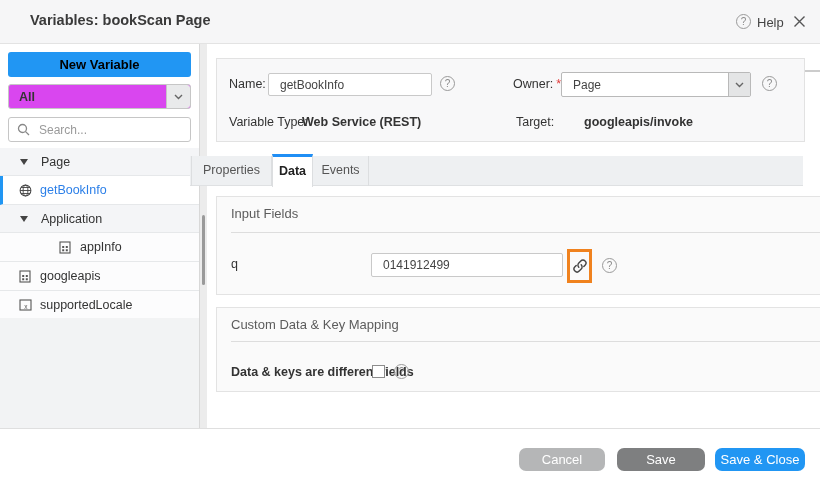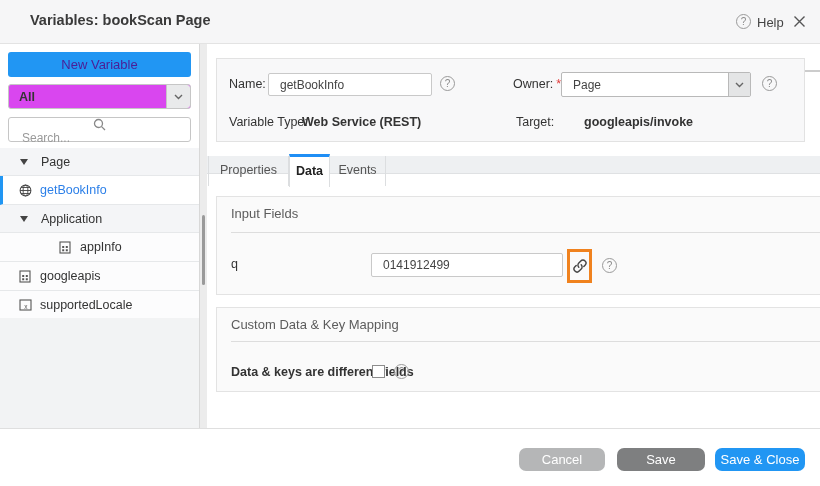--- a/index.html
+++ b/index.html
@@ -15,29 +15,29 @@
   .header-title { position:absolute; left:30px; top:12px; font-size:14.5px; font-weight:700; color:#3a3a3a; }
   .help-circle { display:inline-flex; width:15px; height:15px; border:1px solid #9a9a9a;
     border-radius:50%; color:#8a8a8a; font-size:10px; line-height:1; align-items:center; justify-content:center; background:transparent; }
   .hdr-help-icon { position:absolute; left:736px; top:14px; }
   .hdr-help-label { position:absolute; left:757px; top:15px; font-size:13px; color:#444; cursor:pointer; }
   .hdr-close { position:absolute; left:793px; top:15px; cursor:pointer; }
 
   
   .sidebar { position:absolute; left:0; top:44px; width:199px; height:384px; background:#fff; }
   .btn-new-variable { position:absolute; left:8px; top:8px; width:183px; height:25px;
-    background:#2196f3; border:none; border-radius:3px; color:#4c1d95; font-size:13px; font-weight:400;
+    background:#2196f3; border:none; border-radius:3px; color:#000000; font-size:13px; font-weight:700;
     font-family:inherit; cursor:pointer; }
   .dd-all { position:absolute; left:8px; top:40px; width:183px; height:25px; background:#d946ef;
     border:1px solid #c6c6c6; border-radius:3px; cursor:pointer; }
   .dd-all-value { position:absolute; left:10px; top:5px; font-size:12.5px; font-weight:700; color:#333; }
   .dd-btn { position:absolute; right:0; top:0; width:24px; height:23px; background:#e9eaeb;
     border-left:1px solid #c6c6c6; border-radius:0 3px 3px 0; display:flex; align-items:center; justify-content:center; }
   .search-box { position:absolute; left:8px; top:73px; width:183px; height:25px; background:#fff;
-    border:1px solid #c6c6c6; border-radius:3px; display:flex; align-items:center; padding:0 8px; gap:0;flex-direction:column; }
+    border:1px solid #c6c6c6; border-radius:3px; display:flex; align-items:center; padding:0 8px; gap:9px; }
   .search-input { border:none; outline:none; flex:1; font-size:12px; font-family:inherit; color:#444; background:transparent; }
   .search-input::placeholder { color:#9a9a9a; }
 
   .trow { position:absolute; left:0; width:199px; display:flex; align-items:center;
     border-bottom:1px solid #e6e8ea; cursor:pointer; }
   .trow.group { height:28px; background:#f4f5f7; }
   .trow.item { height:29px; background:#fcfcfd; }
   .trow .caret { margin-left:20px; display:inline-flex; }
   .trow .ticon { margin-left:18px; display:inline-flex; width:14px; justify-content:center; }
   .trow .tlabel { margin-left:8px; font-size:12.5px; color:#333; }
@@ -70,21 +70,21 @@
   .owner-select-value { position:absolute; left:11px; top:5px; font-size:12px; color:#444; }
   .owner-dd-btn { position:absolute; right:0; top:0; width:22px; height:23px; background:#e4e5e6;
     border-left:1px solid #b9b9b9; display:flex; align-items:center; justify-content:center; }
   .sum-help2 { position:absolute; left:545px; top:17px; }
   .sum-vt-label { position:absolute; left:12px; top:56px; }
   .sum-vt-value { position:absolute; left:85px; top:56px; }
   .sum-target-label { position:absolute; left:299px; top:56px; }
   .sum-target-value { position:absolute; left:367px; top:56px; }
 
   
-  .tabstrip { position:absolute; left:207px; top:156px; width:613px; height:18px;
+  .tabstrip { position:absolute; left:190px; top:156px; width:613px; height:30px;
     background:#eef0f2; border-bottom:1px solid #dfe1e3; }
   .tab { position:absolute; top:0; height:30px; text-align:center; font-size:12.5px; color:#555;
     line-height:29px; border-right:1px solid #dcdee0; cursor:pointer; }
   .tab-properties { left:1px; width:81px; border-left:1px solid #dcdee0; }
   .tab-data { left:82px; width:41px; }
   .tab-events { left:123px; width:56px; }
   .tab.active { top:-2px; height:33px; background:#fff; border-top:3px solid #1f8ef5;
     border-left:1px solid #dcdee0; border-right:1px solid #dcdee0; color:#222; font-weight:700;
     line-height:29px; z-index:2; }
 

